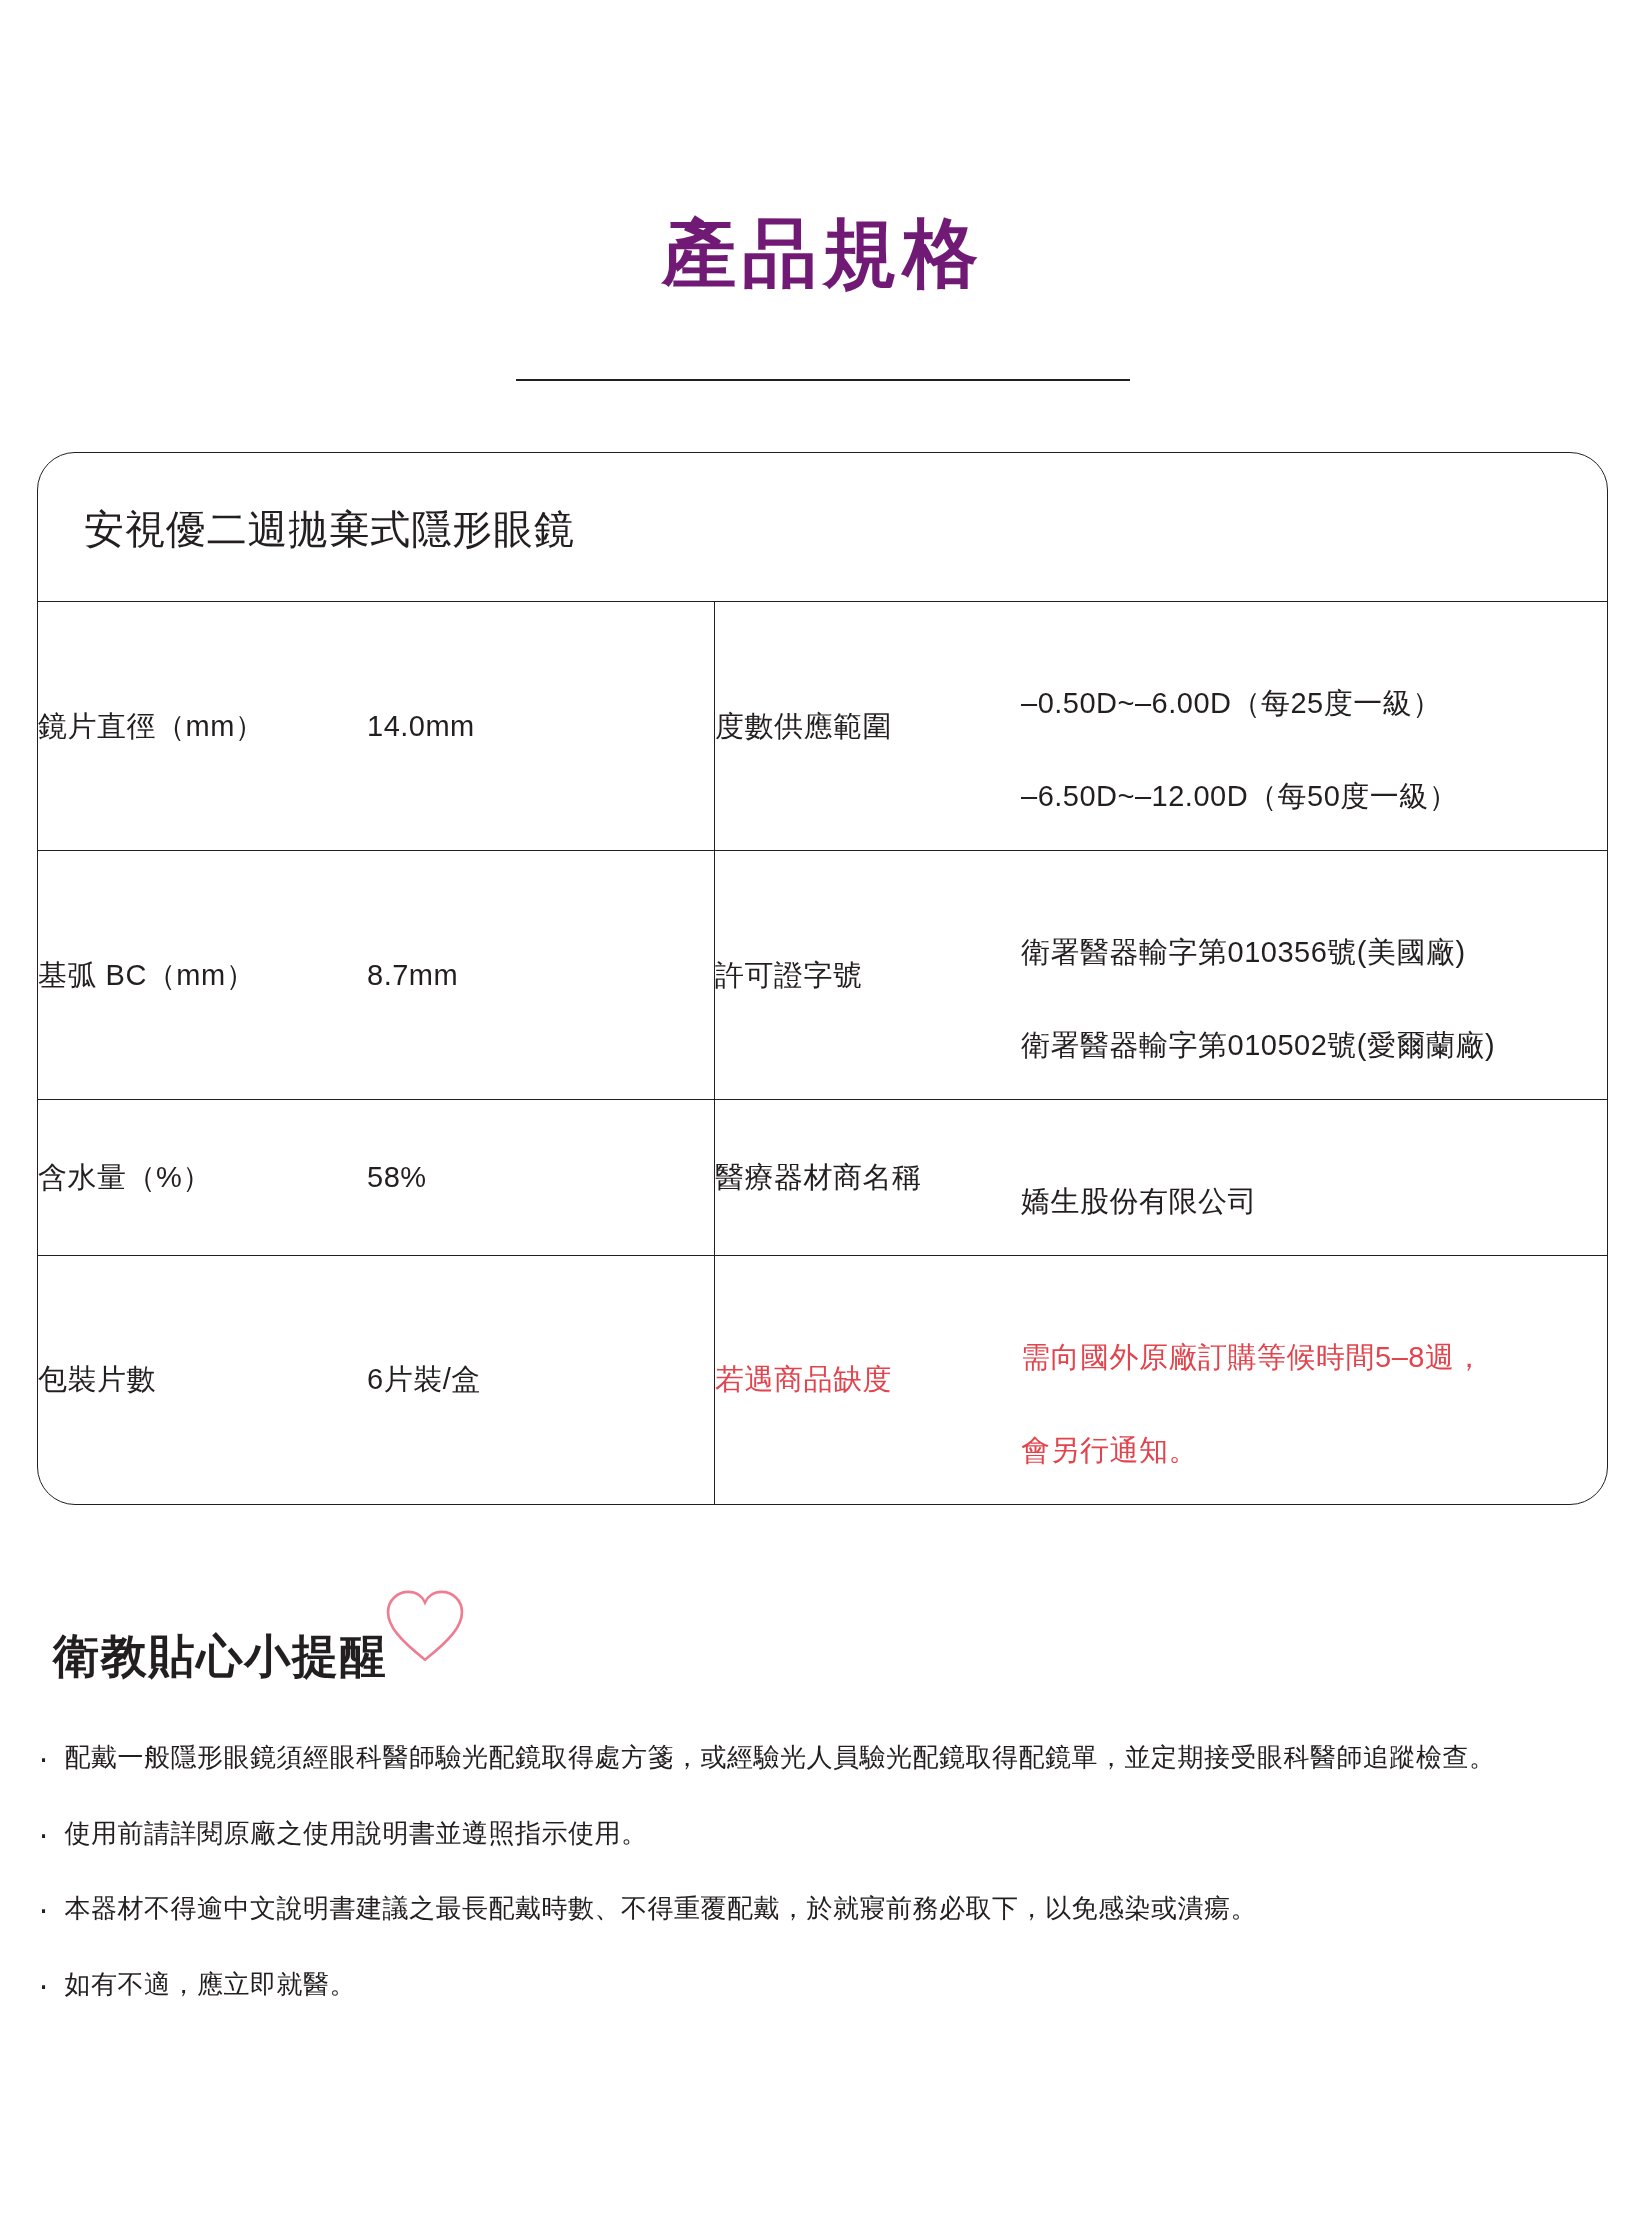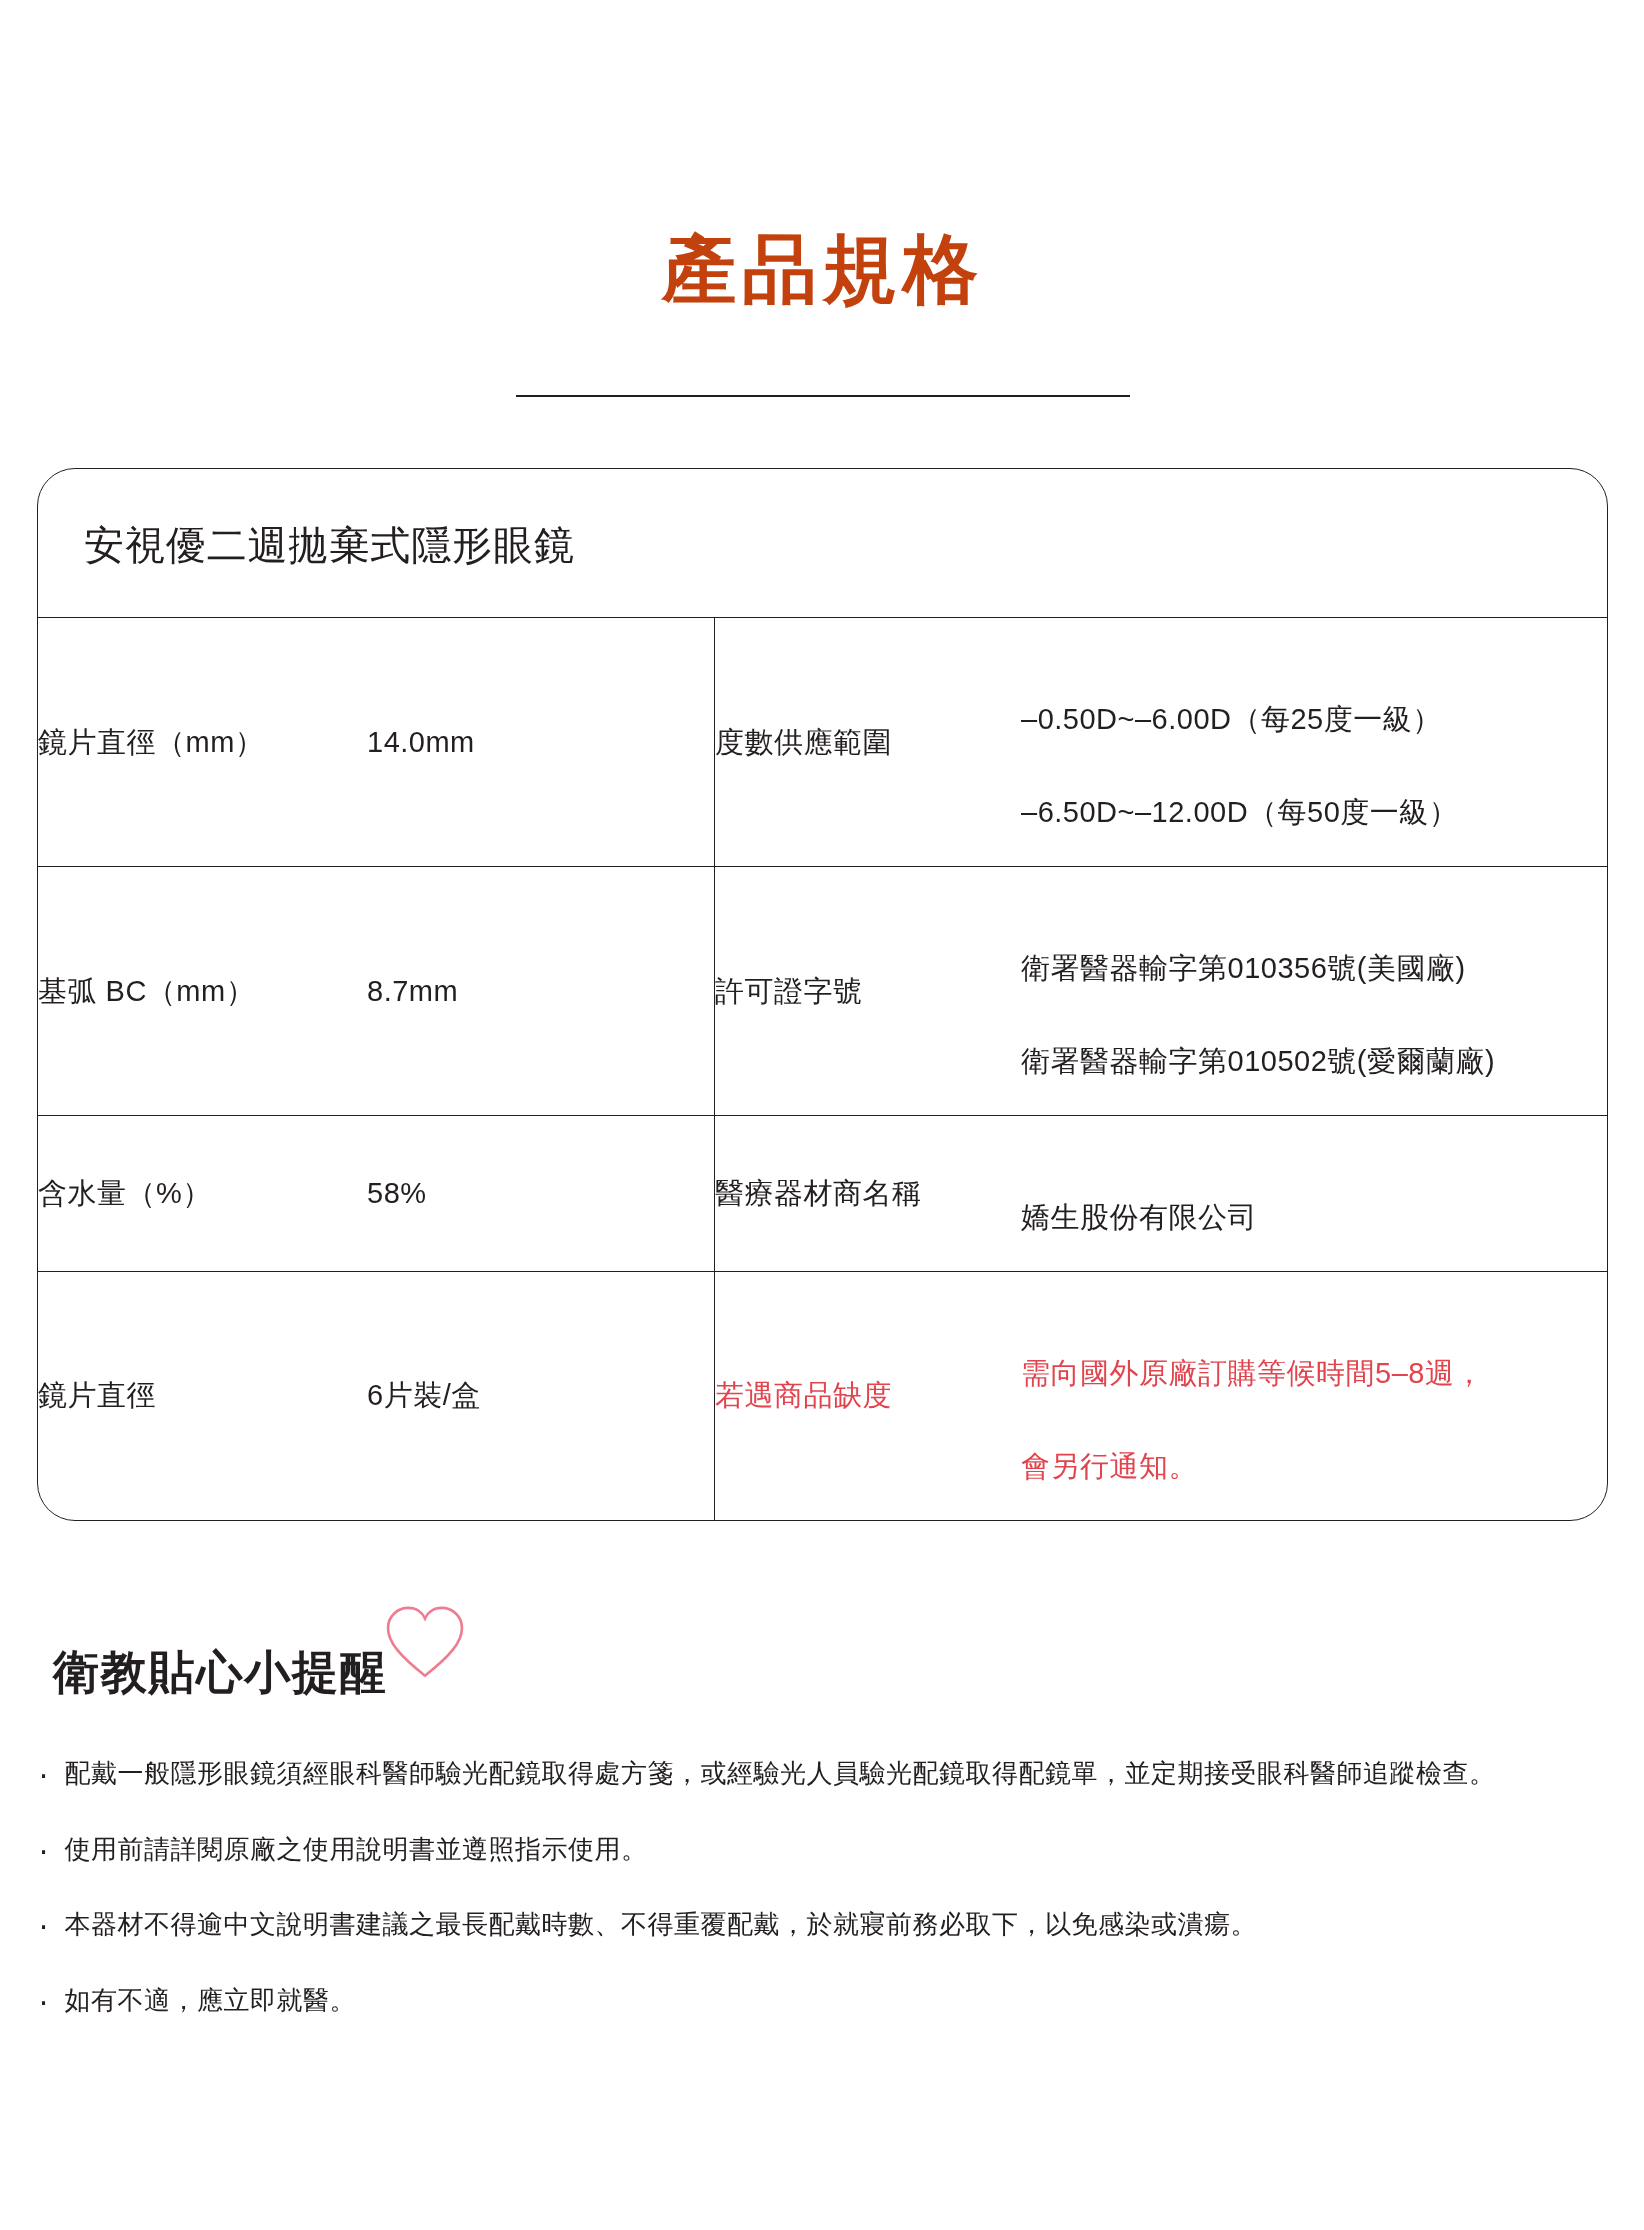--- a/index.html
+++ b/index.html
@@ -25,22 +25,22 @@
   
   .title-wrap {
     padding-top: 212px;
     text-align: center;
   }
   .page-title {
     font-size: 75px;
     font-weight: bold;
     letter-spacing: 5.5px;
     line-height: 1.1;
-    color: #c2410c;
-    margin: 16px;
+    color: #701a75;
+    margin: 0;
   }
   .title-rule {
     width: 614px;
     height: 2.7px;
     background: #231f20;
     margin: 84px auto 0 auto;
   }
 
   
   .spec-card {
@@ -171,21 +171,21 @@
           <td class="c2">58%</td>
           <td class="c3">醫療器材商名稱</td>
           <td class="c4">
             <div class="cell-lines">
               <span>嬌生股份有限公司</span>
             </div>
           </td>
         </tr>
 
         <tr>
-          <td class="c1">鏡片直徑</td>
+          <td class="c1">包裝片數</td>
           <td class="c2">6片裝/盒</td>
           <td class="c3 alert">若遇商品缺度</td>
           <td class="c4 alert">
             <div class="cell-lines">
               <span>需向國外原廠訂購等候時間5–8週，</span>
               <span>會另行通知。</span>
             </div>
           </td>
         </tr>
       </tbody>

